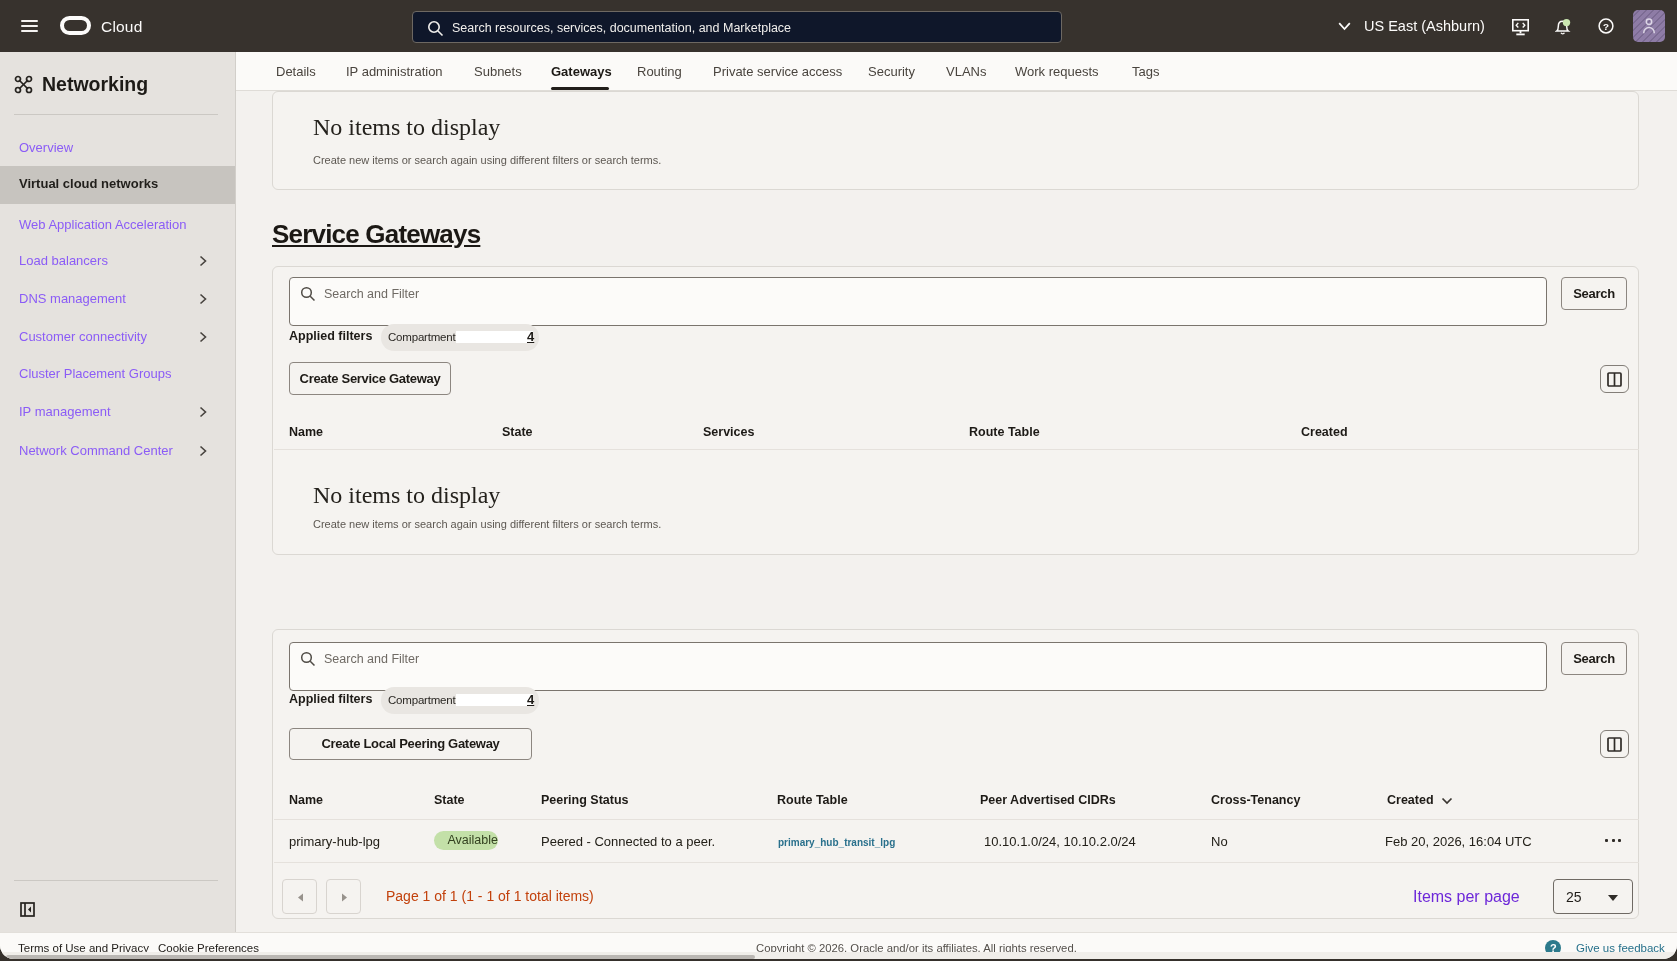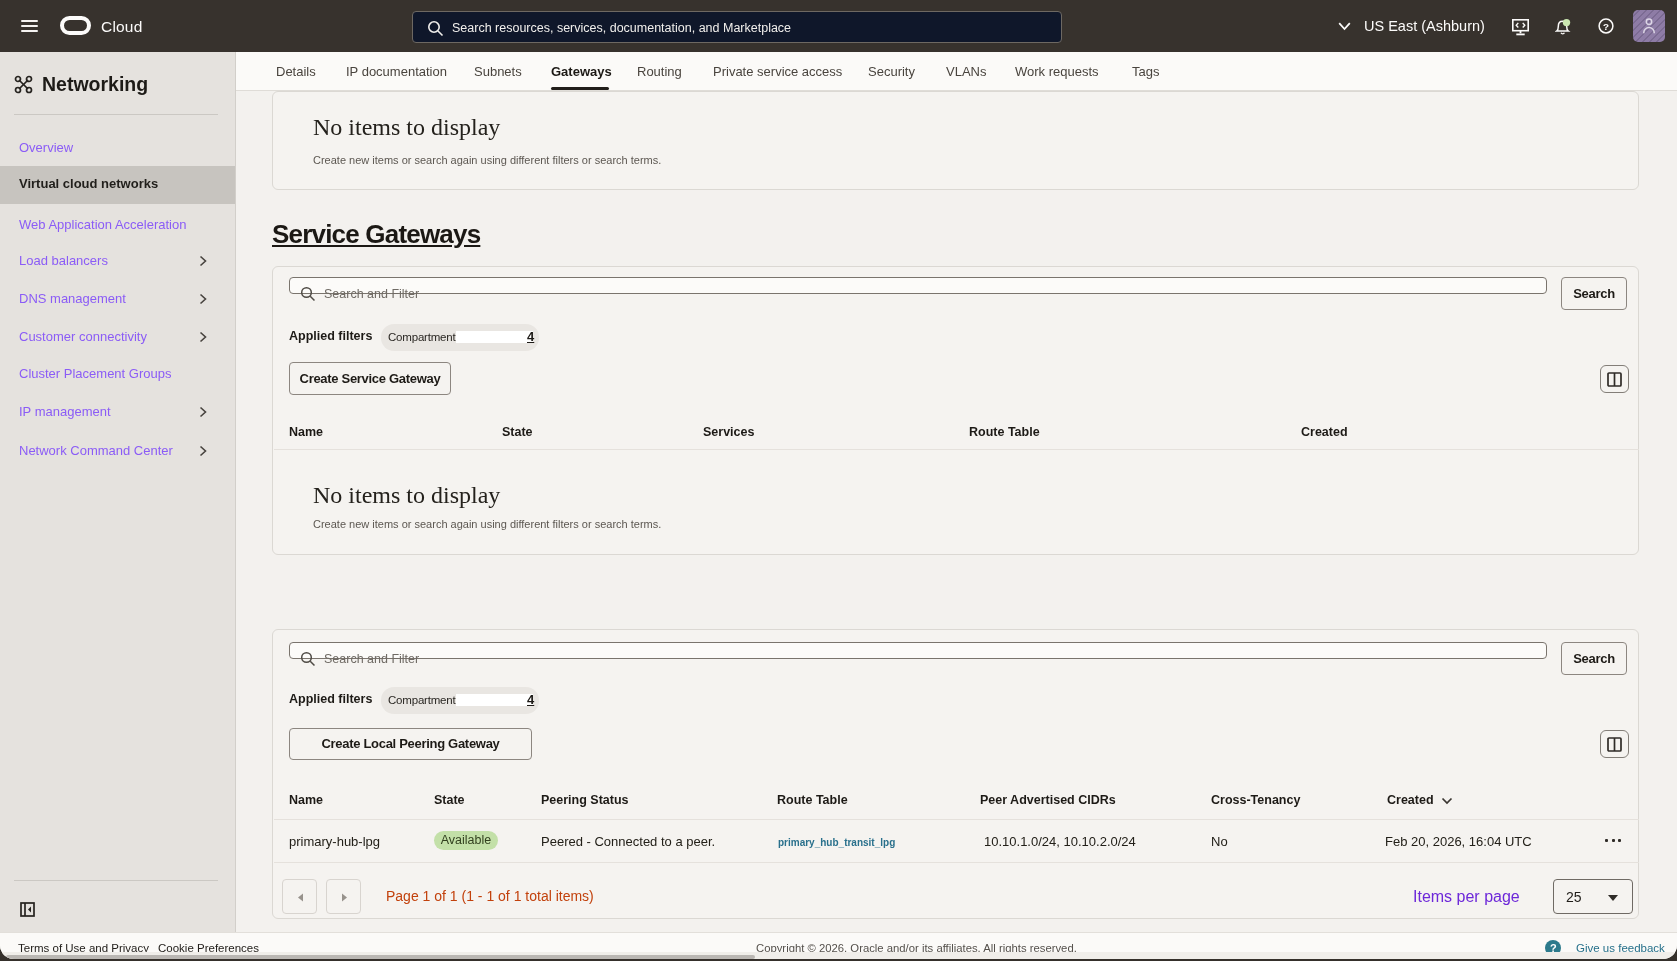--- a/index.html
+++ b/index.html
@@ -28,35 +28,35 @@
   
   #tabbar { position:absolute; left:236px; top:52px; width:1441px; height:39px; background:#fbfaf8; border-bottom:1px solid #dfdcd7; }
   .tab { position:absolute; top:64px; font-size:13px; color:#49443e; line-height:16px; }
   #tabul { position:absolute; left:551px; top:87px; width:58px; height:3px; background:#211e1a; border-radius:2px; }
 
   
   .box { position:absolute; left:272px; width:1367px; background:#f5f3f0; border:1px solid #dbd8d3; border-radius:6px; }
   .serif { position:absolute; font-family:"Liberation Serif", serif; font-size:24px; color:#24211c; }
   .desc { position:absolute; font-size:11px; color:#5c5751; }
   .h2 { position:absolute; left:272px; font-size:26px; font-weight:700; color:#1b1814; letter-spacing:-0.8px; line-height:30px;text-decoration:underline; }
-  .sinput { position:absolute; left:16px; width:1258px; height:17px; background:#fcfbf9; border:1px solid #7a746d; border-radius:4px; }
+  .sinput { position:absolute; left:16px; width:1258px; height:49px; background:#fcfbf9; border:1px solid #7a746d; border-radius:4px; }
   .sinput .ph { position:absolute; left:34px; top:8px; font-size:12.5px; color:#6f6a64; line-height:16px; }
   .btn { position:absolute; background:#f5f3f0; border:1px solid #8c8680; border-radius:4px; font-size:13px; font-weight:700; color:#1d1a16; text-align:center; white-space:nowrap; letter-spacing:-0.3px; }
   .aflabel { position:absolute; left:16px; font-size:12.5px; font-weight:700; color:#1d1a16; }
   .chip { position:absolute; left:108px; width:158px; height:27px; background:#e9e6e2; border-radius:13px; }
   .chip .ctx { position:absolute; left:7px; top:7px; font-size:11.5px; color:#2a2723; white-space:nowrap; letter-spacing:-0.2px; }
   .chip .cw { position:absolute; left:75px; top:6.5px; width:77px; height:12.5px; background:#fff; }
   .chip .c4 { position:absolute; left:146px; top:5px; font-size:13px; font-weight:700; color:#1d1a16; text-decoration:underline; }
   .colbtn { position:absolute; left:1327px; width:29px; height:28px; background:#f5f3f0; border:1px solid #837e78; border-radius:6px; }
   .th { position:absolute; font-size:12.5px; font-weight:700; color:#1d1a16; line-height:16px; }
   .td { position:absolute; font-size:13px; color:#232019; line-height:17px; }
   .hline { position:absolute; left:1px; width:1365px; height:1px; background:#e5e1dc; }
 
   
-  #pill { position:absolute; left:161px; top:201px; width:64px; height:19px; background:#c3e0a8; border-radius:10px; text-align:center; font-size:12.5px; color:#32401f; line-height:19px; }
+  #pill { position:absolute; left:161px; top:201px; width:64px; height:19px; background:#c3e0a8; border-radius:10px; text-align:right; font-size:12.5px; color:#32401f; line-height:19px; }
   a.lnk { color:#29708c; font-weight:700; text-decoration:none; font-size:10px; }
 
   
   .pgbtn { position:absolute; width:35px; height:35px; border:1px solid #d8d4cf; border-radius:4px; background:#f5f3f0; }
 
   
   #foot { position:absolute; left:0; top:932px; width:1677px; height:24px; background:#fbfaf8; border-top:1px solid #e2dfda; }
   .ftx { position:absolute; top:8px; font-size:11.5px; color:#24211d; line-height:14px; }
   #scrltrack { position:absolute; left:0; top:952px; width:1677px; height:7px; background:#f0eeea; }
   #scrlthumb { position:absolute; left:6px; top:955px; width:749px; height:4px; background:#bab7b3; border-radius:2px; }
@@ -141,21 +141,21 @@
     </svg>
 <svg class="schev" style="top:406px" width="8" height="12" viewBox="0 0 8 12">
       <polyline points="1.5,1.5 6.5,6 1.5,10.5" fill="none" stroke="#47433e" stroke-width="1.6"></polyline>
     </svg>
 <svg class="schev" style="top:445px" width="8" height="12" viewBox="0 0 8 12">
       <polyline points="1.5,1.5 6.5,6 1.5,10.5" fill="none" stroke="#47433e" stroke-width="1.6"></polyline>
     </svg>
 
 <div id="tabbar"></div>
 <div class="tab" style="left:276px">Details</div>
-<div class="tab" style="left:346px">IP documentation</div>
+<div class="tab" style="left:346px">IP administration</div>
 <div class="tab" style="left:474px">Subnets</div>
 <div class="tab" style="left:551px;font-weight:700;color:#1b1814">Gateways</div>
 <div class="tab" style="left:637px">Routing</div>
 <div class="tab" style="left:713px">Private service access</div>
 <div class="tab" style="left:868px">Security</div>
 <div class="tab" style="left:946px">VLANs</div>
 <div class="tab" style="left:1015px">Work requests</div>
 <div class="tab" style="left:1132px">Tags</div>
 <div id="tabul"></div>
 

